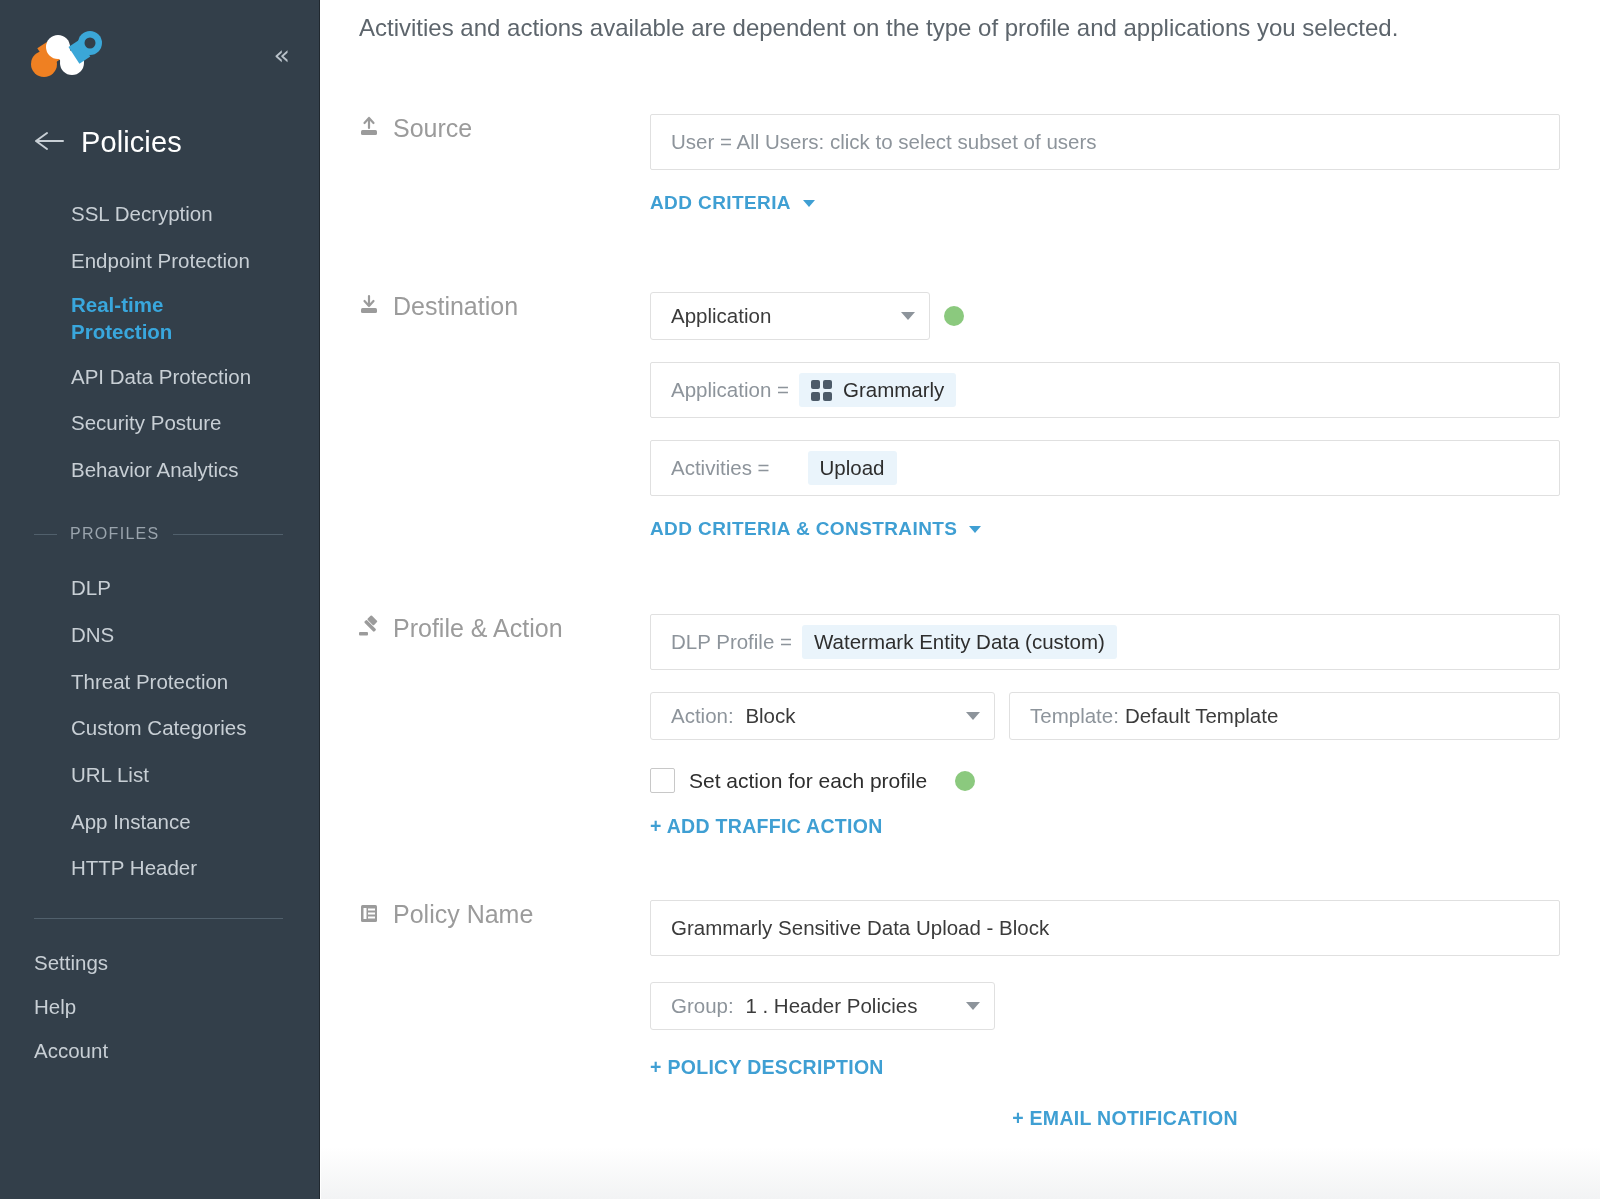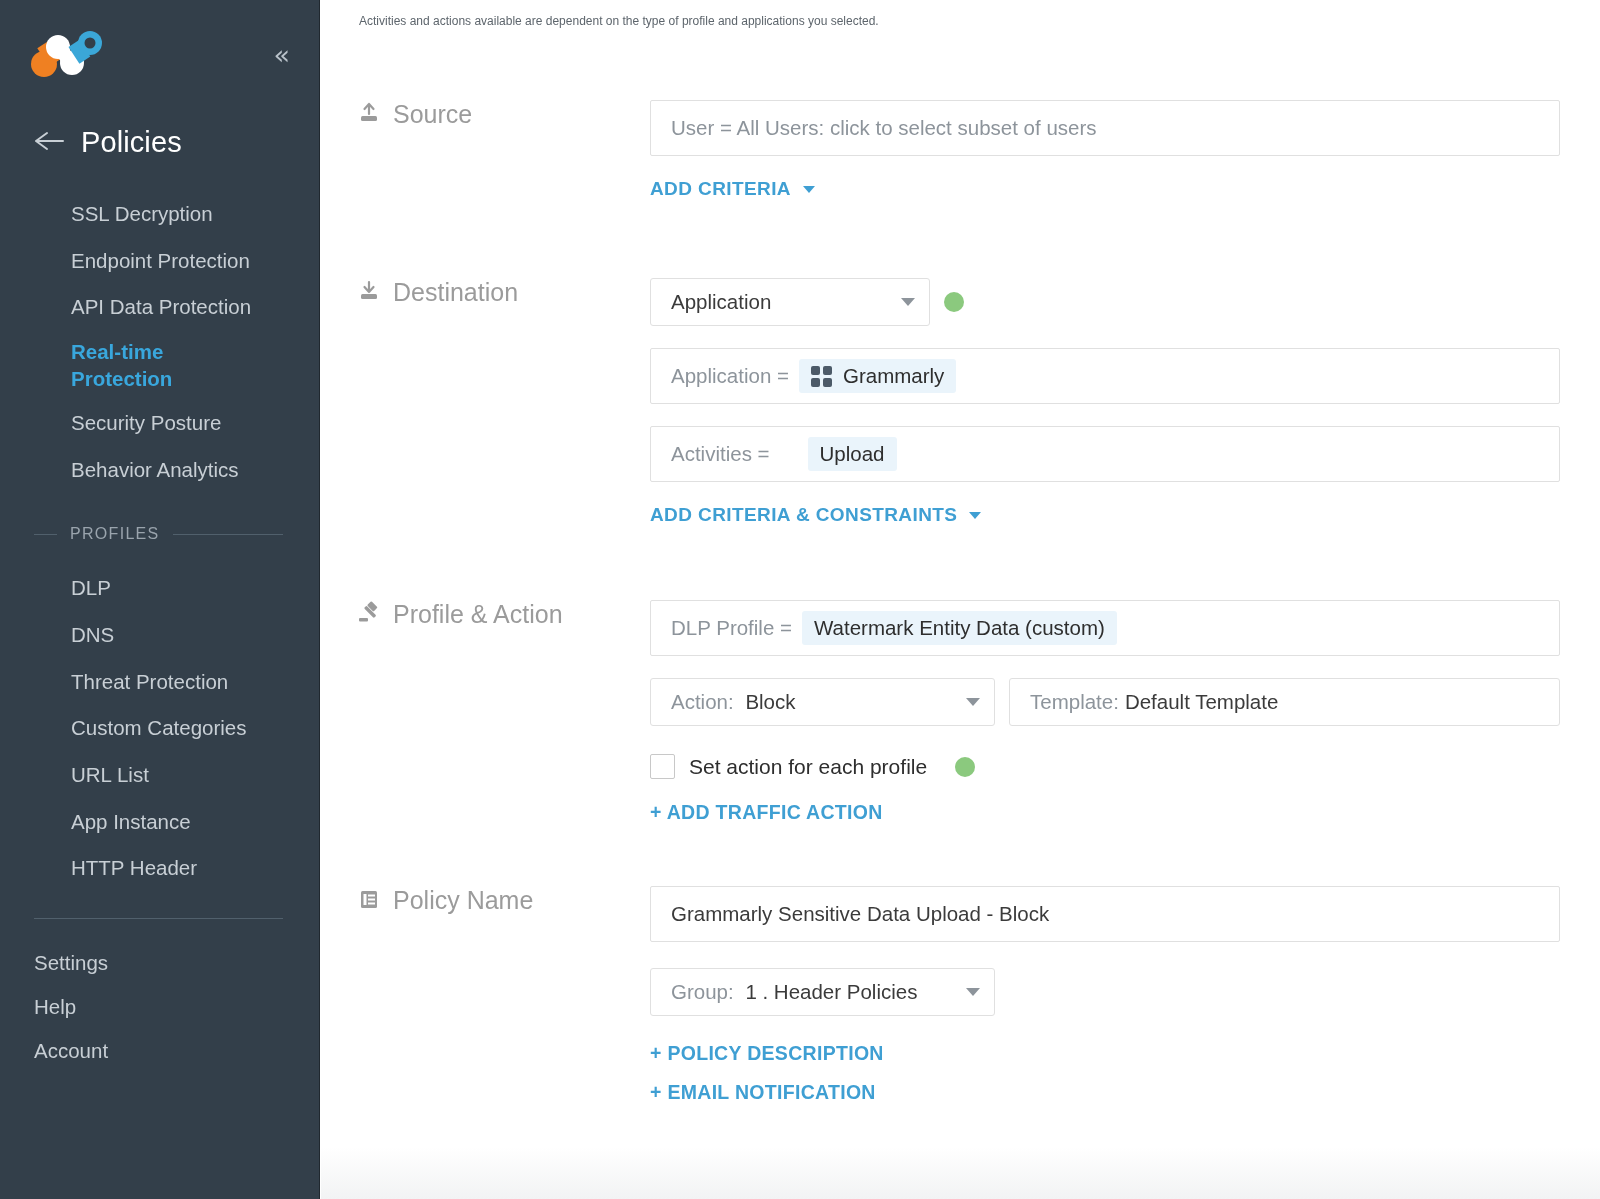--- a/index.html
+++ b/index.html
@@ -67,21 +67,21 @@
     color: #c8cfd5; font-size: 20.5px; cursor: pointer; text-decoration: none;
   }
 
   
   .main {
     flex: 1 1 auto; height: 1199px; background: #fff;
     position: relative; overflow: hidden;
   }
   .main-inner { padding: 0; position: relative; width: 1280px; }
   .intro {
-    color: #5d656c; font-size: 12px; padding: 14px 0 0 39px;
+    color: #5d656c; font-size: 24px; padding: 14px 0 0 39px;
   }
 
   .row {
     display: flex; align-items: flex-start; position: relative;
   }
   .row-label {
     width: 330px; flex: 0 0 330px;
     display: flex; align-items: flex-start; gap: 11px;
     padding-left: 36px; color: #9b9b9b;
     font-size: 25px; font-weight: 400;
@@ -180,22 +180,22 @@
         <svg width="30" height="22" viewBox="0 0 30 22">
           <path d="M2 11 L13 3 M2 11 L13 19 M2 11 L29 11" stroke="#c8cfd5" stroke-width="2" fill="none" stroke-linecap="round"></path>
         </svg>
       </span>
       <span class="page-title">Policies</span>
     </div>
 
     <div class="nav-list">
       <a class="nav-item">SSL Decryption</a>
       <a class="nav-item">Endpoint Protection</a>
+      <a class="nav-item active wrapped">Real-time Protection</a>
       <a class="nav-item">API Data Protection</a>
-      <a class="nav-item active wrapped">Real-time Protection</a>
       <a class="nav-item">Security Posture</a>
       <a class="nav-item">Behavior Analytics</a>
     </div>
 
     <div class="section-label">
       <span class="ln short"></span>
       <span>PROFILES</span>
       <span class="ln"></span>
     </div>
 
@@ -364,21 +364,21 @@
             <span>
               <span class="field-label-gray">Group:</span>
               <span style="margin-left:6px;">1 . Header Policies</span>
             </span>
             <span class="caret"></span>
           </div>
 
           <div style="margin-top:26px;">
             <span class="link-plain">+ POLICY DESCRIPTION</span>
           </div>
-          <div style="margin-top:16px;">
+          <div style="margin-top:28px;text-align:center;">
             <span class="link-plain">+ EMAIL NOTIFICATION</span>
           </div>
         </div>
       </div>
 
     </div>
   </div>
 
   <div class="bottom-fade"></div>
 </div>

